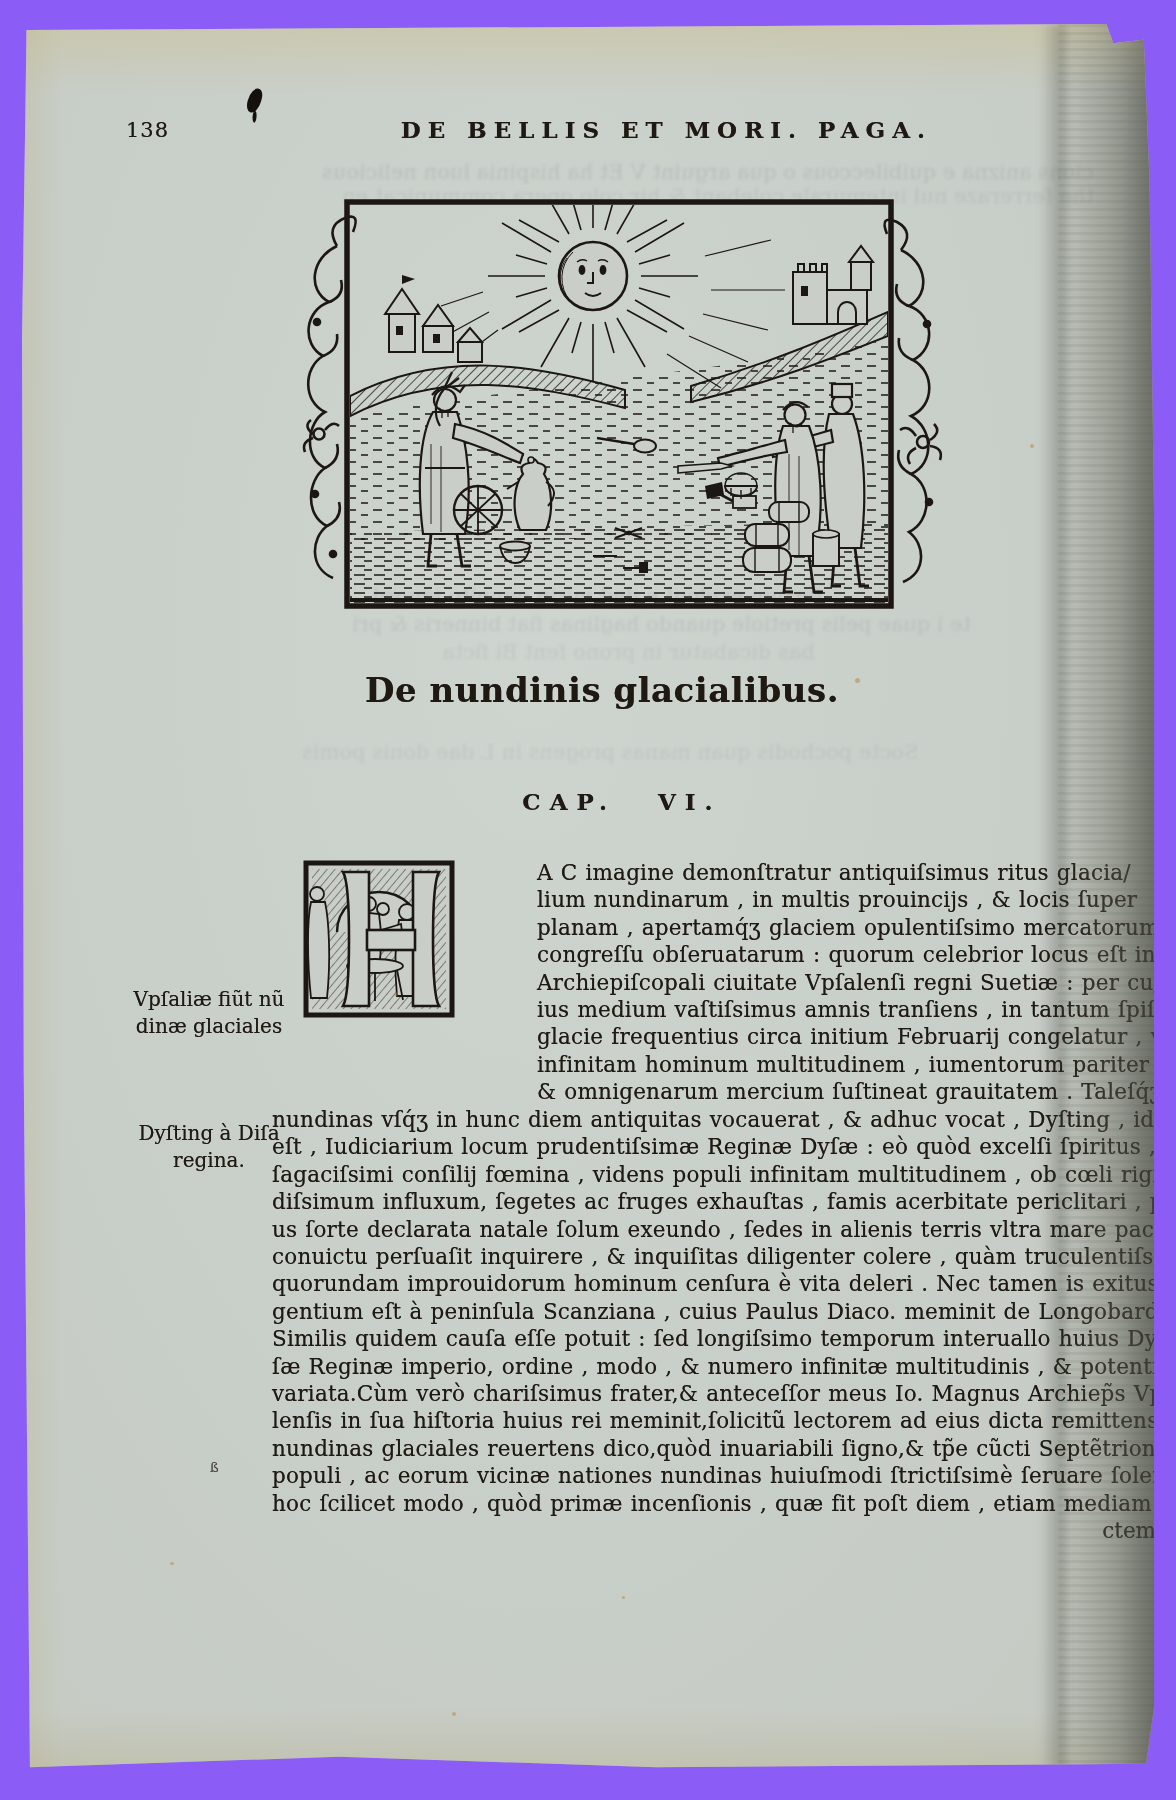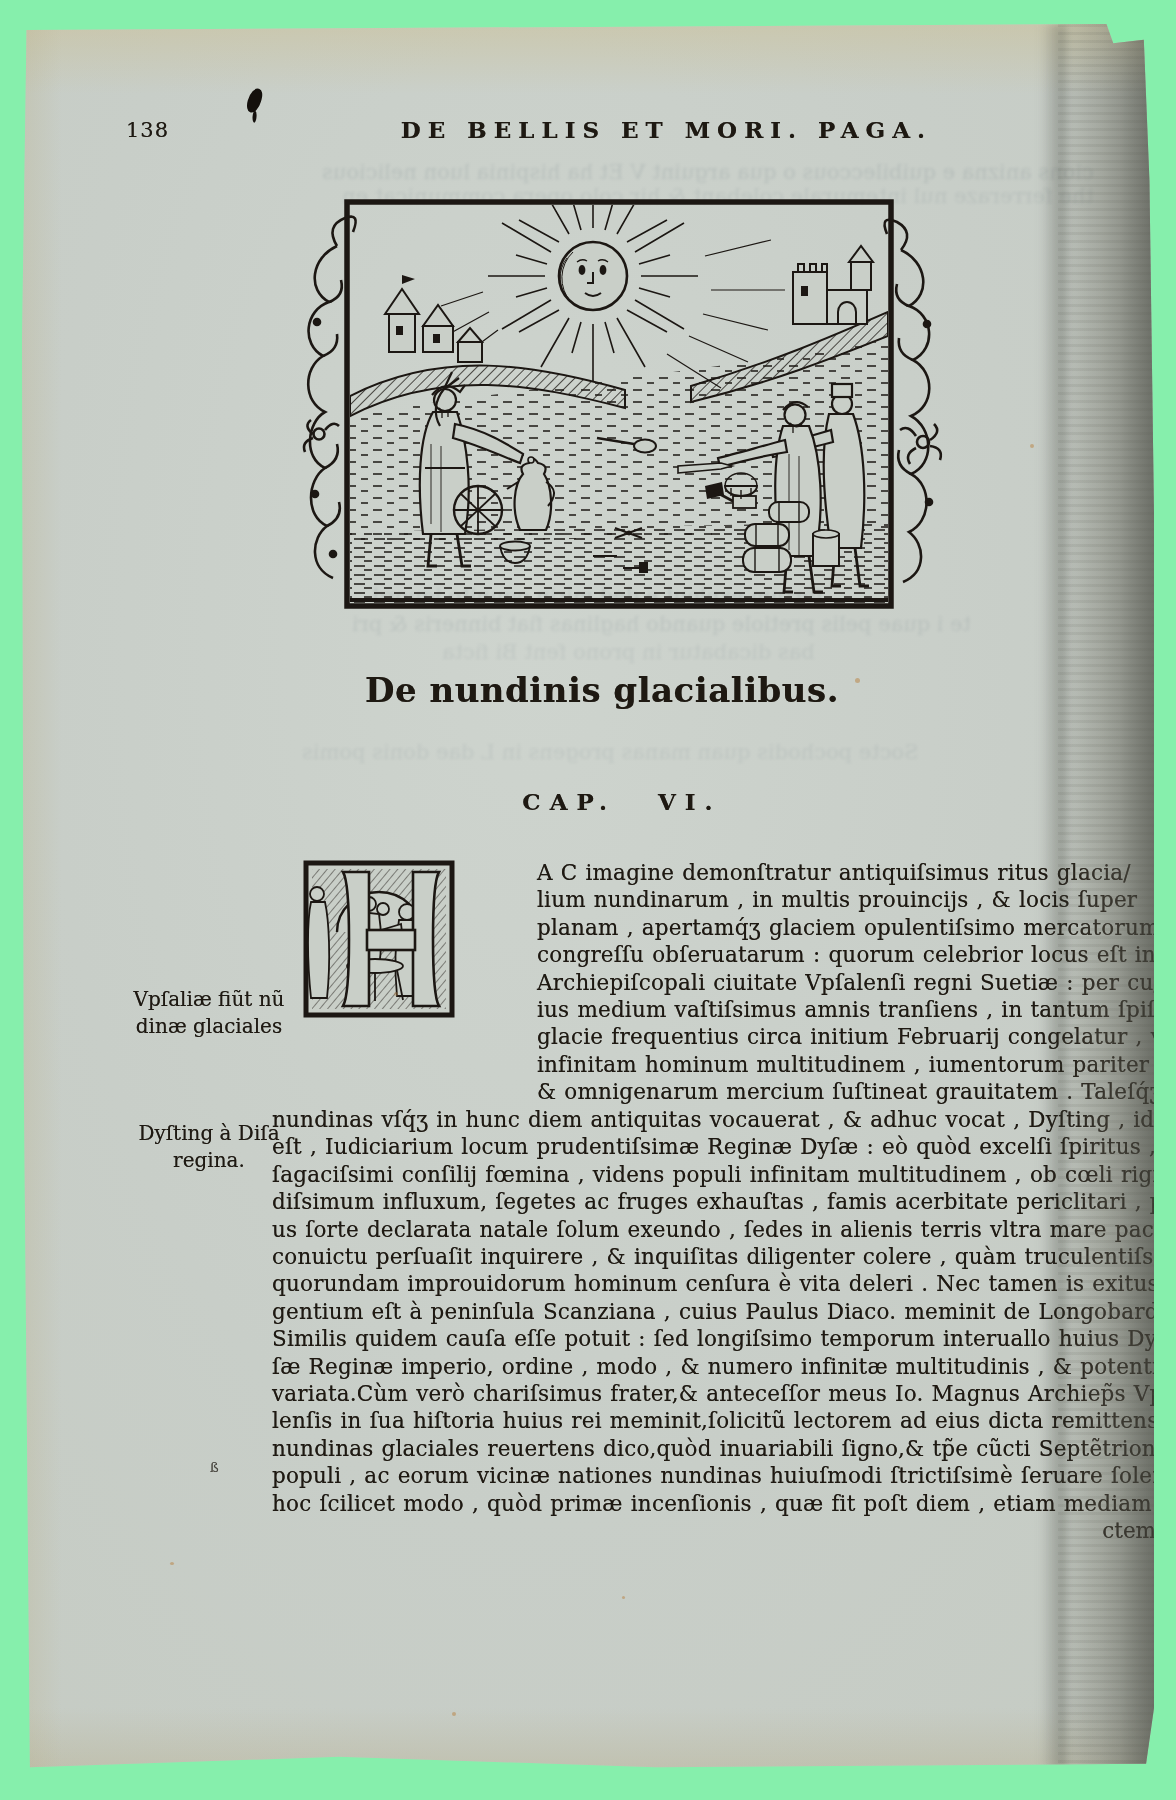--- a/index.html
+++ b/index.html
@@ -1,16 +1,16 @@
 <!DOCTYPE html>
 <html><head>
 <meta charset="utf-8">
 <style>
   html,body{margin:0;padding:0;background:#000;}
-  #canvas{position:relative;width:1176px;height:1800px;background:#86efac;overflow:hidden;
+  #canvas{position:relative;width:1176px;height:1800px;background:#8b5cf6;overflow:hidden;
           font-family:"DejaVu Serif","Liberation Serif",serif;color:#1e1912;}
   
   #page{position:absolute;left:22px;top:24px;width:1132px;height:1745px;
     background:
       linear-gradient(90deg, rgba(186,178,140,0.30) 0%, rgba(0,0,0,0) 3.5%),
       linear-gradient(180deg, rgba(203,192,148,0.50) 0%, rgba(0,0,0,0) 4%),
       linear-gradient(270deg, rgba(96,98,90,0.60) 0%, rgba(140,142,132,0.40) 3%, rgba(0,0,0,0) 10%),
       linear-gradient(0deg, rgba(182,174,140,0.38) 0%, rgba(0,0,0,0) 3.5%),
       radial-gradient(ellipse at 45% 35%, #ced4ce 0%, #c8cec8 55%, #c5cbc3 100%);
     clip-path: polygon(0.4% 0.35%, 95.8% 0%, 96.4% 1.1%, 99.1% 0.9%, 99.6% 9%, 100% 28%,

